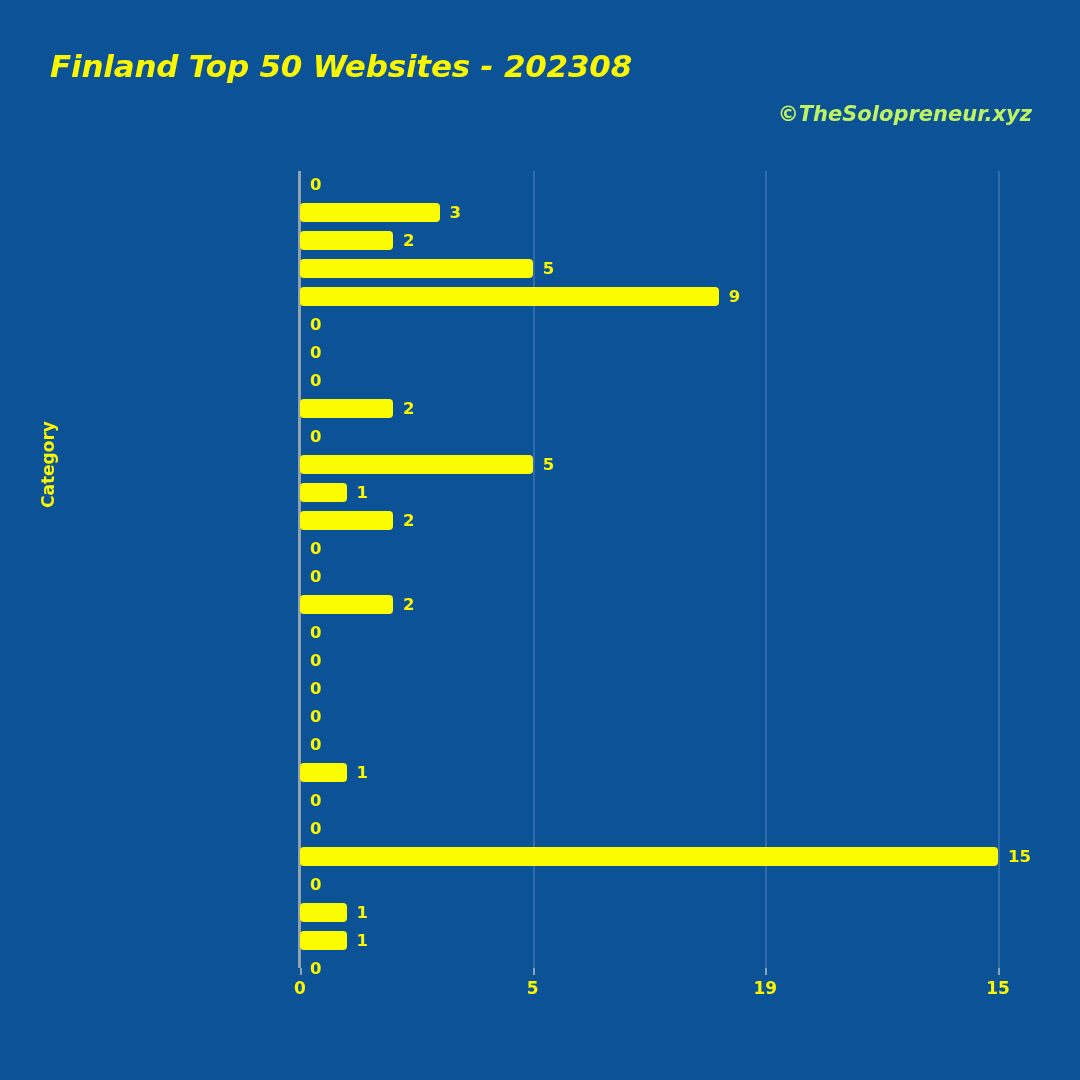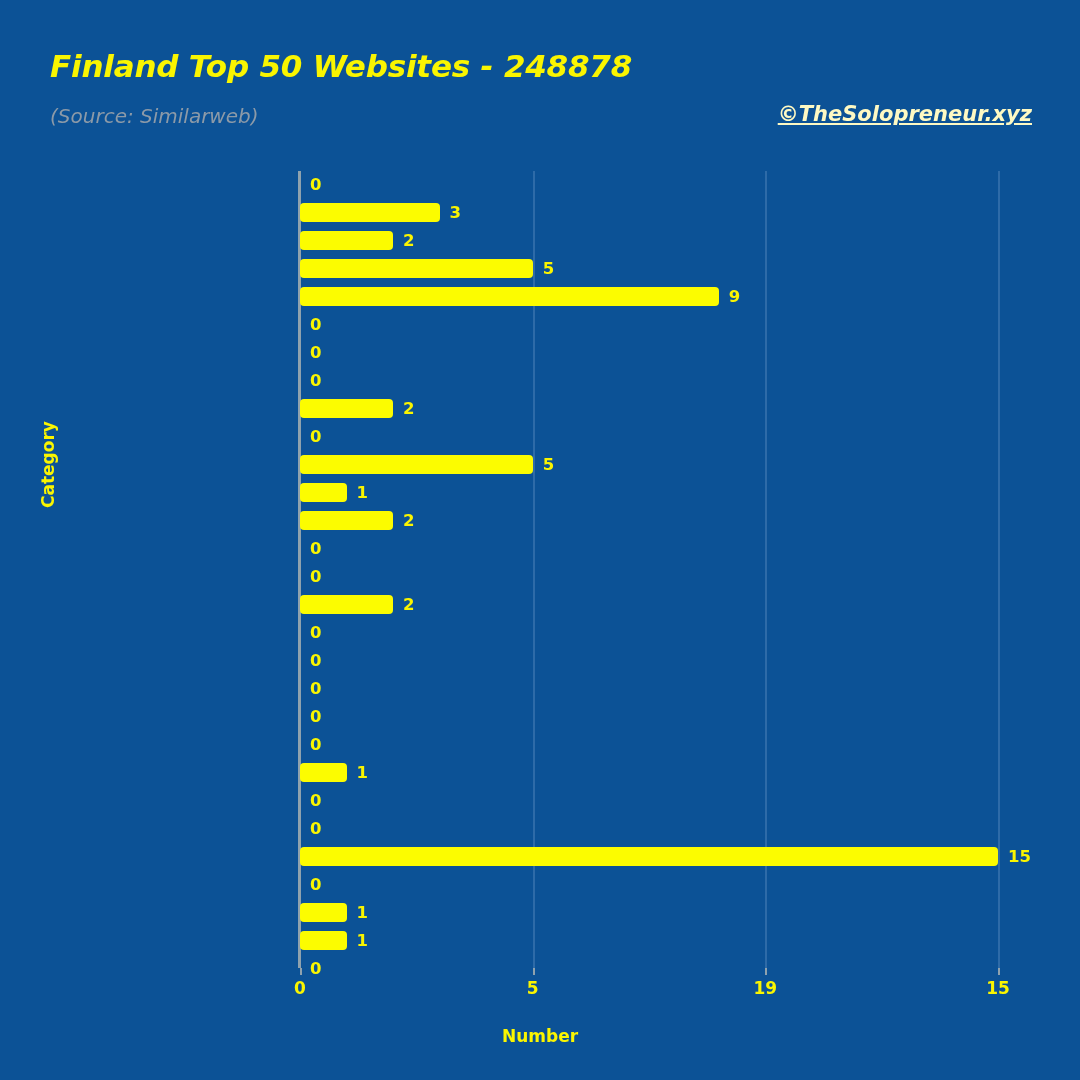--- a/index.html
+++ b/index.html
@@ -43,23 +43,22 @@
     color: #8C9AA8;
     white-space: nowrap;
   }
   .chart-credit {
     position: absolute;
     right: 48px;
     top: 102px;
     font-size: 21px;
     font-style: italic;
     font-weight: bold;
-    color: #fef9c3;
-    white-space: nowrap;
-    text-decoration: underline;
+    color: #bef264;
+    white-space: nowrap;
   }
 
   
   .plot-area {
     position: absolute;
     left: 300px;
     top: 171px;
     width: 726px;
     height: 797px;
   }
@@ -148,22 +147,21 @@
     transform: rotate(-90deg);
     transform-origin: left top;
     white-space: nowrap;
   }
 </style>
 </head>
 <body>
 
 <div id="chart-root">
 
-  <div class="chart-title">Finland Top 50 Websites - 248878</div>
-  <div class="chart-subtitle">(Source: Similarweb)</div>
+  <div class="chart-title">Finland Top 50 Websites - 202308</div>
   <div class="chart-credit">©TheSolopreneur.xyz</div>
 
   <div class="axis-y-line"></div>
 
   <div class="plot-area" id="plot-area">
       <div class="gridline" style="left: 232.692px;"></div>
       <div class="gridline" style="left: 465.385px;"></div>
       <div class="gridline" style="left: 698.077px;"></div>
       <div class="row" style="top: 0px;">
         <div class="bar-value" style="left: 10px;">0</div>
@@ -271,16 +269,15 @@
       <div class="tick-mark" style="left: 0px;"></div>
       <div class="tick-label" style="left: 0px;">0</div>
       <div class="tick-mark" style="left: 232.692px;"></div>
       <div class="tick-label" style="left: 232.692px;">5</div>
       <div class="tick-mark" style="left: 465.385px;"></div>
       <div class="tick-label" style="left: 465.385px;">19</div>
       <div class="tick-mark" style="left: 698.077px;"></div>
       <div class="tick-label" style="left: 698.077px;">15</div>
     </div>
 
-  <div class="axis-x-title">Number</div>
   <div class="axis-y-title">Category</div>
 
 </div>
 
 </body></html>

